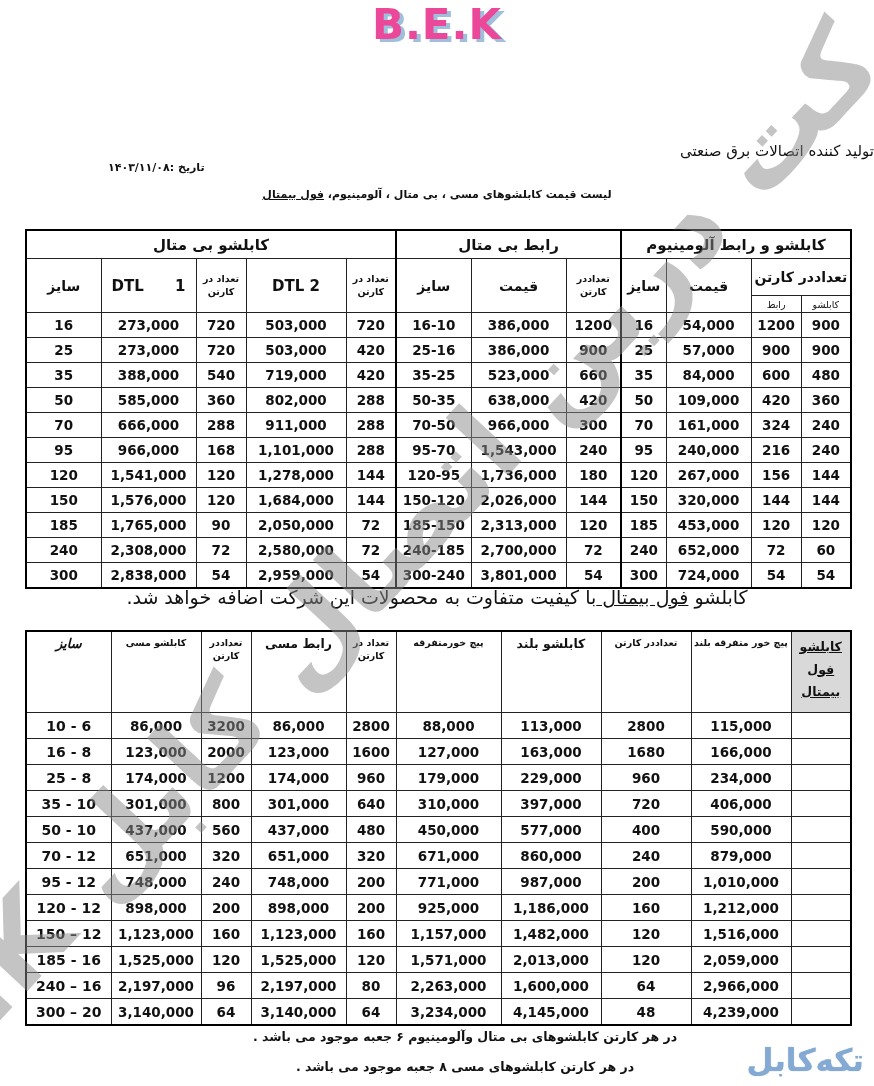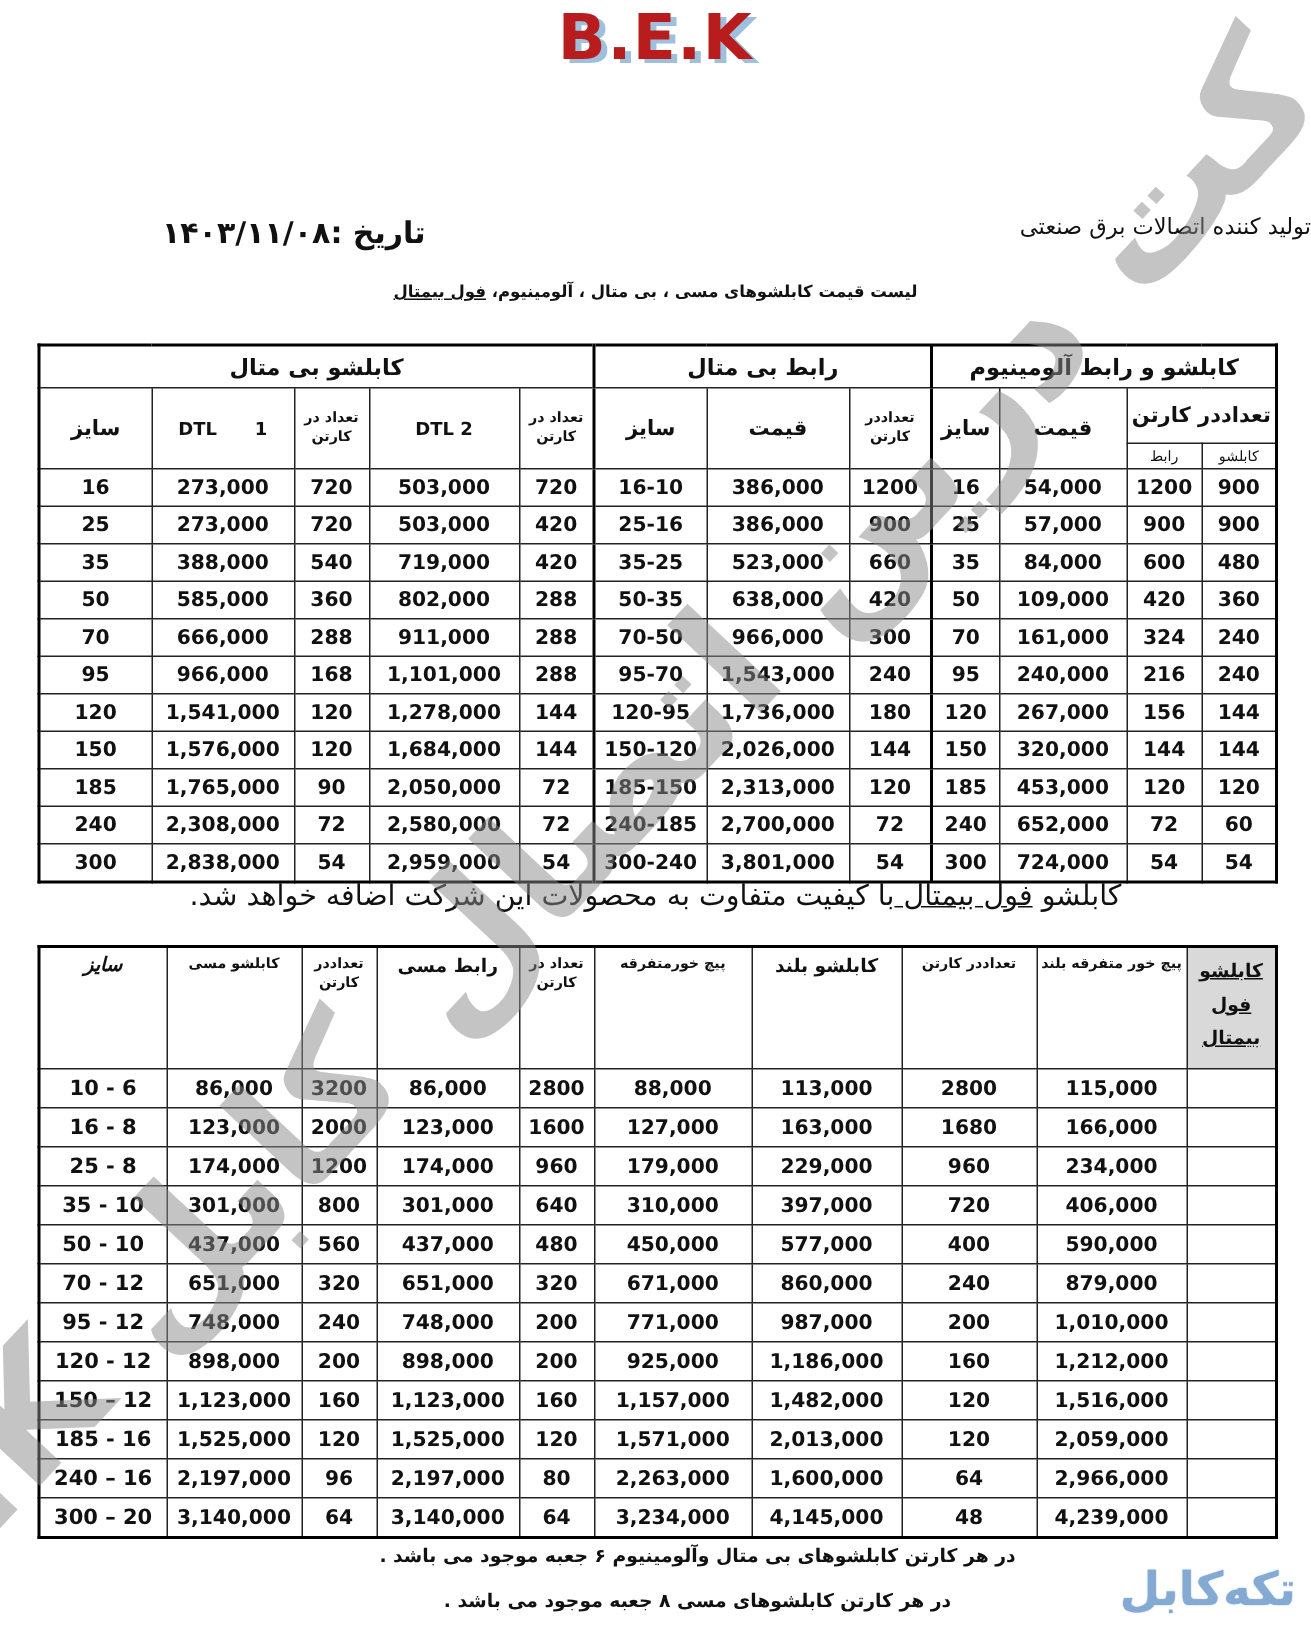--- a/index.html
+++ b/index.html
@@ -8,42 +8,42 @@
     --watermark-gray:#8a8a8a;
     --header-cell-gray:#d9d9d9;
   }
   html,body{margin:0;padding:0;background:#fff;}
   .page{
     position:relative;width:874px;height:1086px;background:#fff;overflow:hidden;
     font-family:"DejaVu Sans","Liberation Sans",sans-serif;color:#111;
   }
   .brand{
     position:absolute;top:0;left:0;width:100%;text-align:center;
-    font-size:42px;font-weight:bold;letter-spacing:1px;color:#b91c1c;
+    font-size:42px;font-weight:bold;letter-spacing:1px;color:#ec4899;
     text-shadow:4px 3px 0 var(--brand-shadow);
   }
   .hdr-row{position:absolute;top:142px;left:0;width:100%;height:22px;}
   .subtitle{width:100%;text-align:right;font-weight:normal;font-size:15px;direction:rtl;}
-  .date{position:absolute;left:108px;top:1px;font-weight:bold;font-size:20px;direction:rtl;text-align:right;}
+  .date{position:absolute;left:108px;top:19px;font-weight:bold;font-size:11px;direction:rtl;text-align:right;}
   .list-title{
     position:absolute;top:188px;left:0;width:100%;text-align:center;
     font-weight:bold;font-size:11px;direction:rtl;
   }
   .list-title .u{text-decoration:underline;}
   table{border-collapse:collapse;table-layout:fixed;background:transparent;}
   .tbl{position:absolute;left:25px;}
   #t1{top:229px;width:825px;}
   #t2{top:630px;width:825px;}
   th,td{border:1px solid #222;text-align:center;vertical-align:middle;padding:0;overflow:hidden;}
   table{border:2px solid #000;}
   #t1 tr.sec th{height:27px;font-size:15px;font-weight:bold;direction:rtl;}
   #t1 tr.hdr th{height:36px;font-weight:bold;direction:rtl;}
   #t1 tr.hdr th.big{font-size:14px;}
   #t1 tr.hdr th.small{font-size:9.5px;font-weight:bold;line-height:1.35;}
-  #t1 tr.hdr th.dtl{font-size:12px;direction:ltr;white-space:pre;}
+  #t1 tr.hdr th.dtl{font-size:15px;direction:ltr;white-space:pre;}
   #t1 tr.sub th{height:16px;font-size:9.5px;font-weight:normal;direction:rtl;}
   #t1 td{height:24px;font-size:13.5px;font-weight:bold;}
   #t1 tr.hdr th:nth-child(5),#t1 tr.sec th:nth-child(1),#t1 tr.sec th:nth-child(2),
   #t1 tr.hdr th:nth-child(8),#t1 td:nth-child(5),#t1 td:nth-child(8){border-right:2px solid #000;}
   #t2 tr.hdr th{height:76px;vertical-align:top;padding-top:4px;font-weight:bold;direction:rtl;}
   #t2 th.it{font-style:italic;font-size:13px;}
   #t2 th.md{font-size:12.5px;}
   #t2 th.sm{font-size:9.5px;line-height:1.4;}
   #t2 th.gray{
     background:var(--header-cell-gray);font-size:12.5px;text-decoration:underline;

